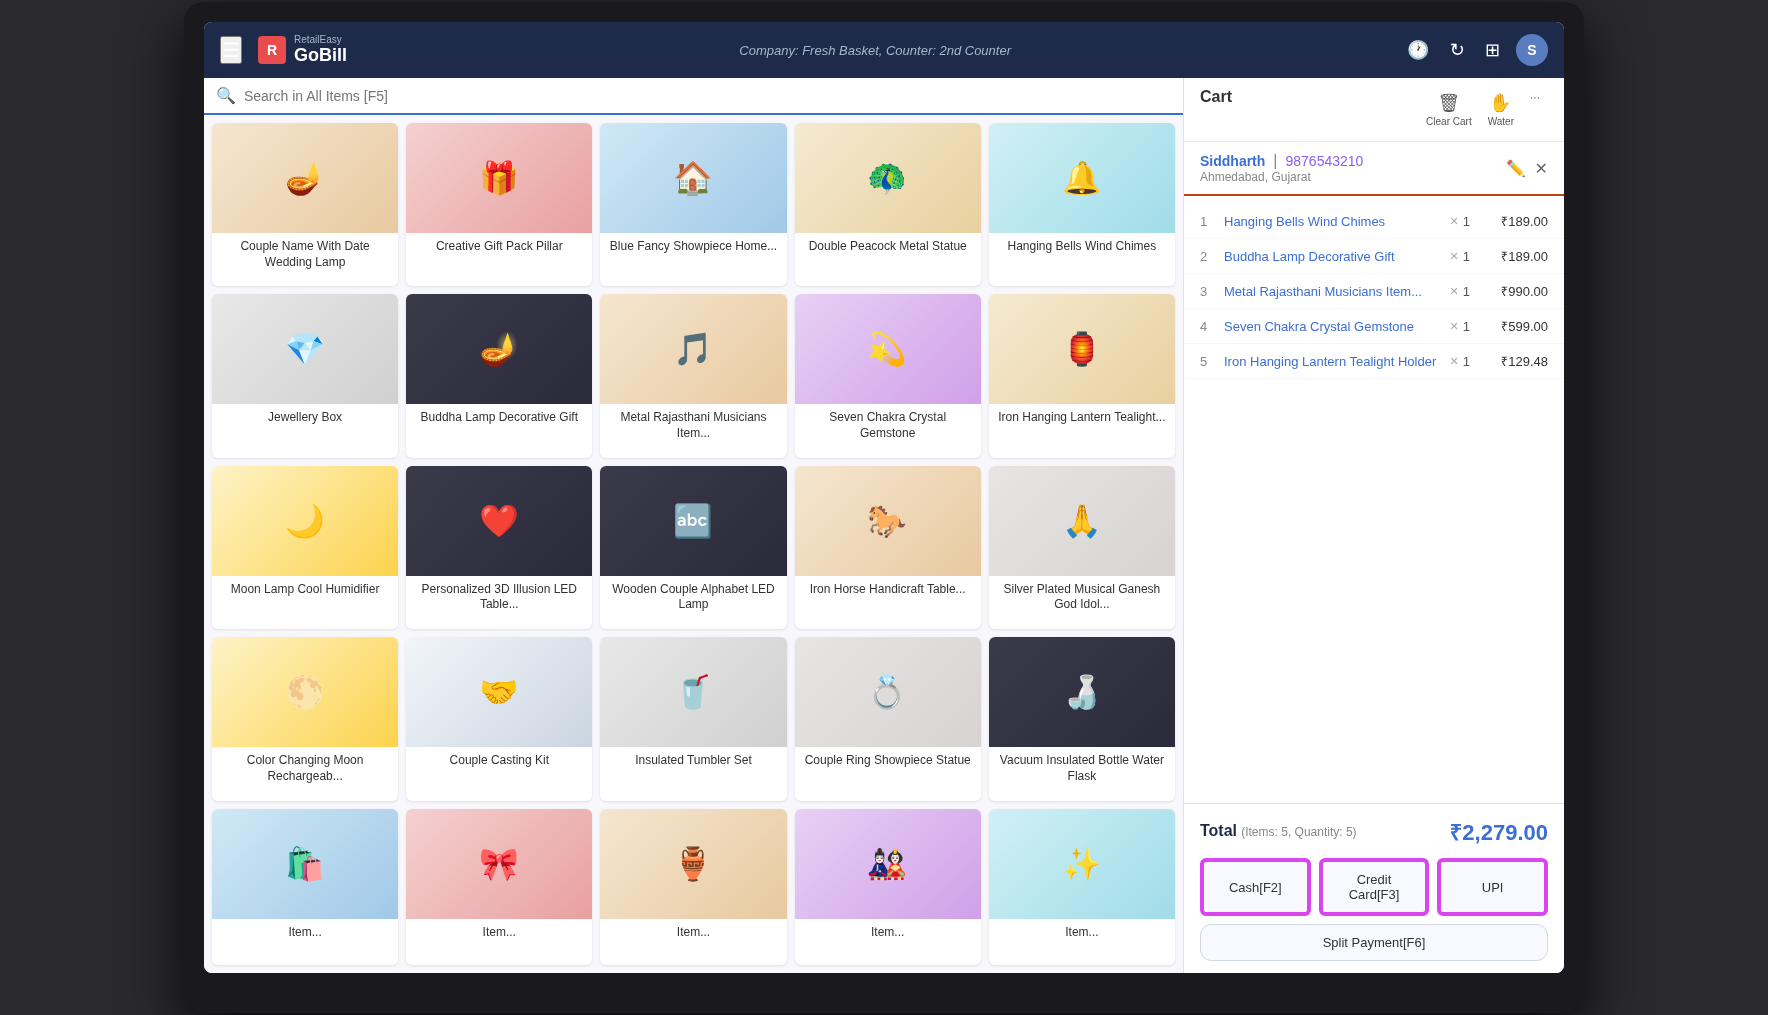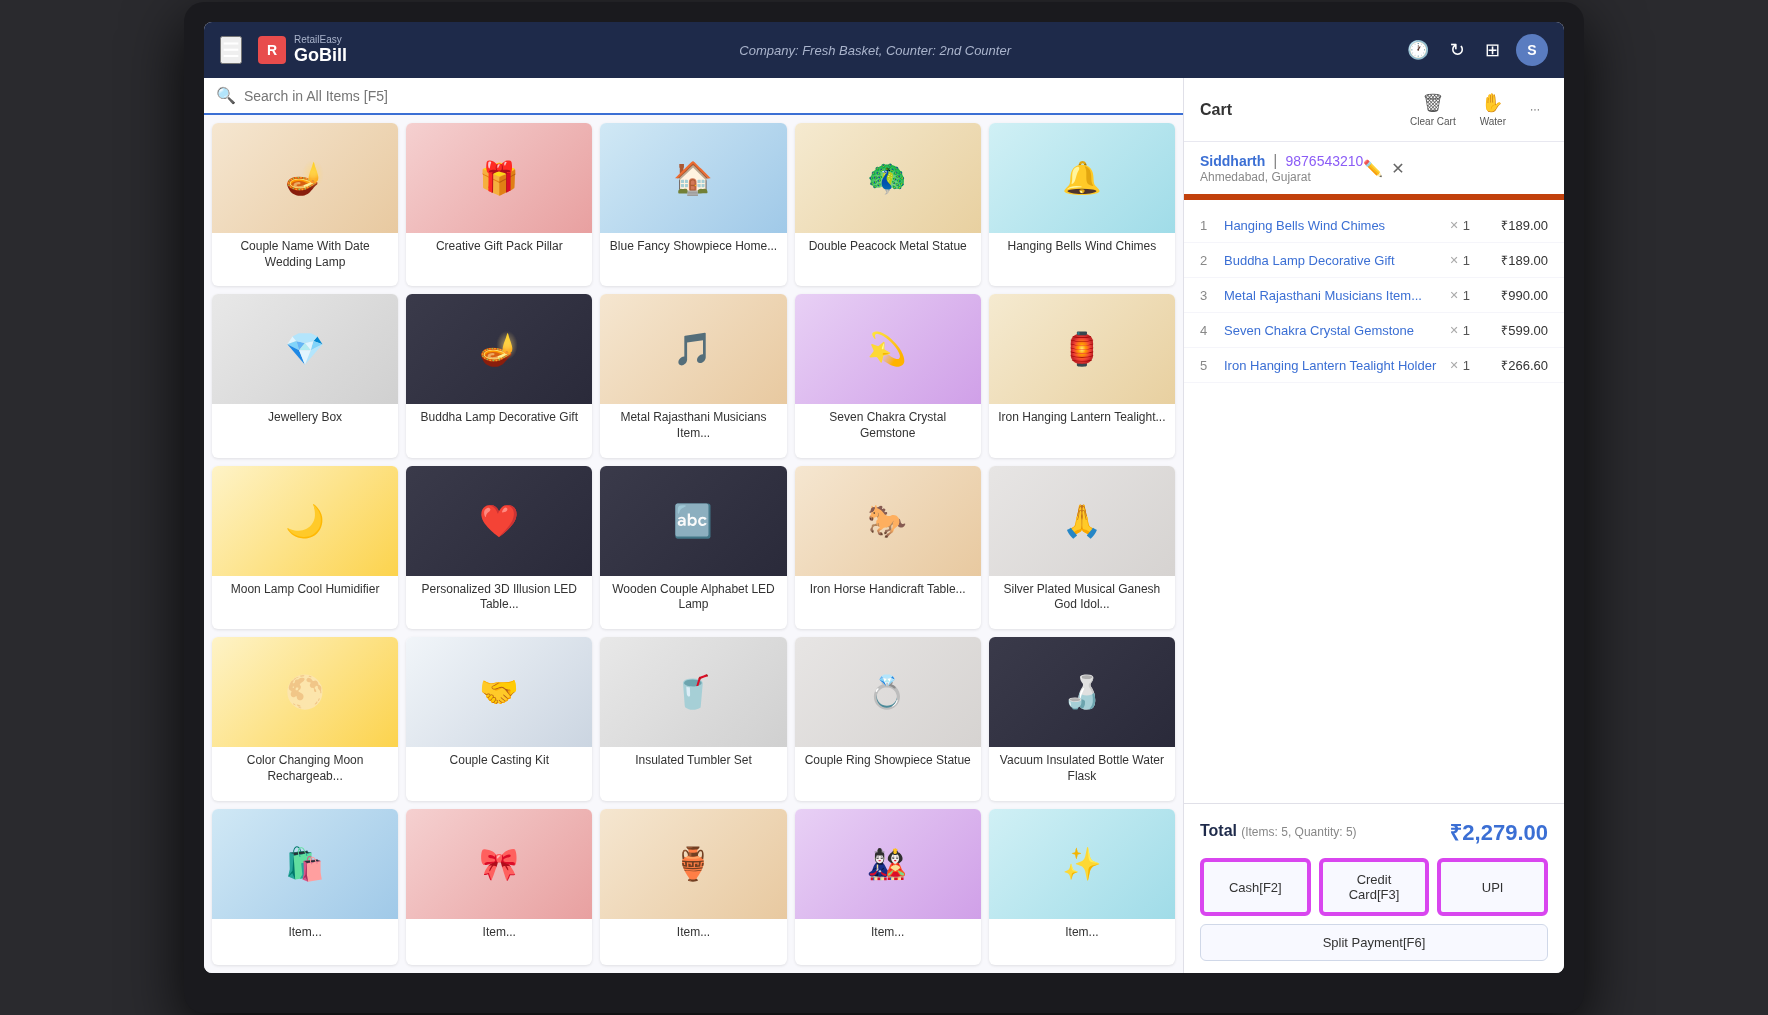--- a/index.html
+++ b/index.html
@@ -165,24 +165,22 @@
     }
     
     .right-panel {
       width: 380px;
       background: white;
       display: flex;
       flex-direction: column;
     }
     .cart-header {
       display: flex;
-      align-items: center;
       padding: 10px 16px;
       border-bottom: 1px solid #e8e8f0;
-      gap: 8px;
     }
     .cart-title {
       font-size: 16px;
       font-weight: 600;
       color: #333;
       flex: 1;
     }
     .cart-action-btn {
       display: flex;
       flex-direction: column;
@@ -191,23 +189,24 @@
       border: none;
       cursor: pointer;
       padding: 4px 8px;
       font-size: 10px;
       color: #555;
       gap: 2px;
     }
     .cart-action-btn .icon { font-size: 18px; }
     .customer-info {
       padding: 10px 16px;
-      border-bottom: 6px solid #c2410c;
-      display: flex;
-      align-items: center;
+      border-bottom: 2px solid #c2410c;
+      display: flex;
+      align-items: center;
+      justify-content: space-between;
     }
     .customer-name {
       color: #3b6fd4;
       font-weight: 600;
       font-size: 14px;
     }
     .customer-phone {
       color: #8b5cf6;
       font-size: 14px;
     }
@@ -298,21 +297,21 @@
       background: #f8f9ff;
       cursor: pointer;
       font-size: 13px;
       color: #333;
       font-weight: 500;
     }
     .split-btn {
       width: 100%;
       padding: 10px;
       border: 1px solid #d0d8e8;
-      border-radius: 6px;
+      border-radius: 11px;
       background: #f8f9ff;
       cursor: pointer;
       font-size: 13px;
       color: #333;
       font-weight: 500;
     }
 
     
     .bg-warm { background: linear-gradient(135deg, #f5e6d0, #e8c9a0); }
     .bg-cool { background: linear-gradient(135deg, #d0e8f5, #a0c9e8); }
@@ -538,21 +537,21 @@
     </span>
     <span class="cart-item-price">₹599.00</span>
   </div>
             <div class="cart-item-row">
     <span class="cart-item-num">5</span>
     <span class="cart-item-name">Iron Hanging Lantern Tealight Holder</span>
     <span class="cart-item-qty">
       <span style="color:#aaa; font-size:11px;">✕</span>
       1
     </span>
-    <span class="cart-item-price">₹266.60</span>
+    <span class="cart-item-price">₹129.48</span>
   </div>
           </div>
 
         <div class="divider-scroll"></div>
 
         <div class="cart-footer">
           <div class="cart-total-row">
             <div class="cart-total-label">
               <strong>Total</strong>
               <span>(Items: 5, Quantity: 5)</span>

